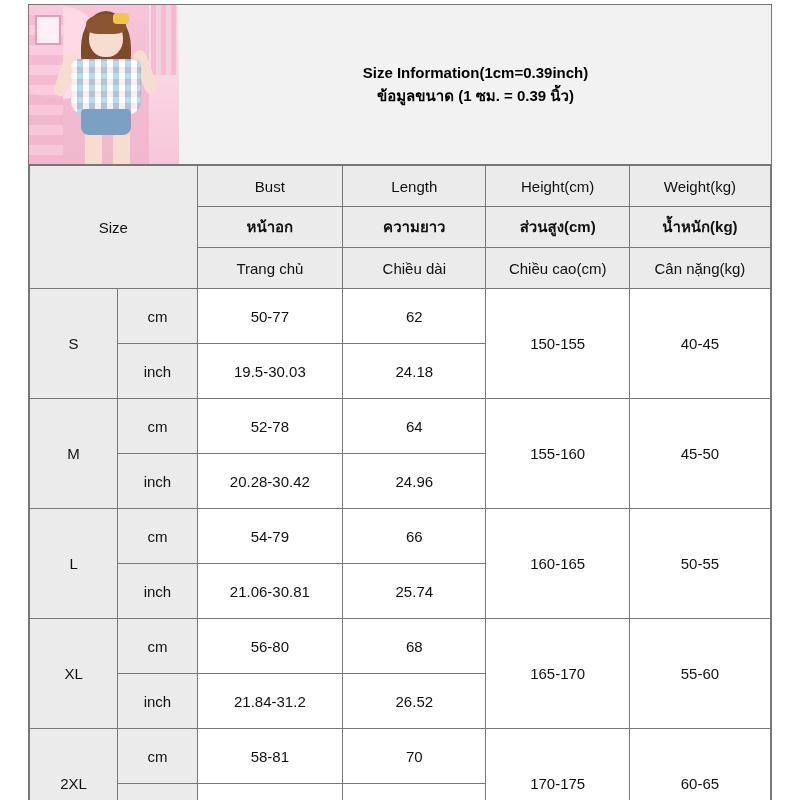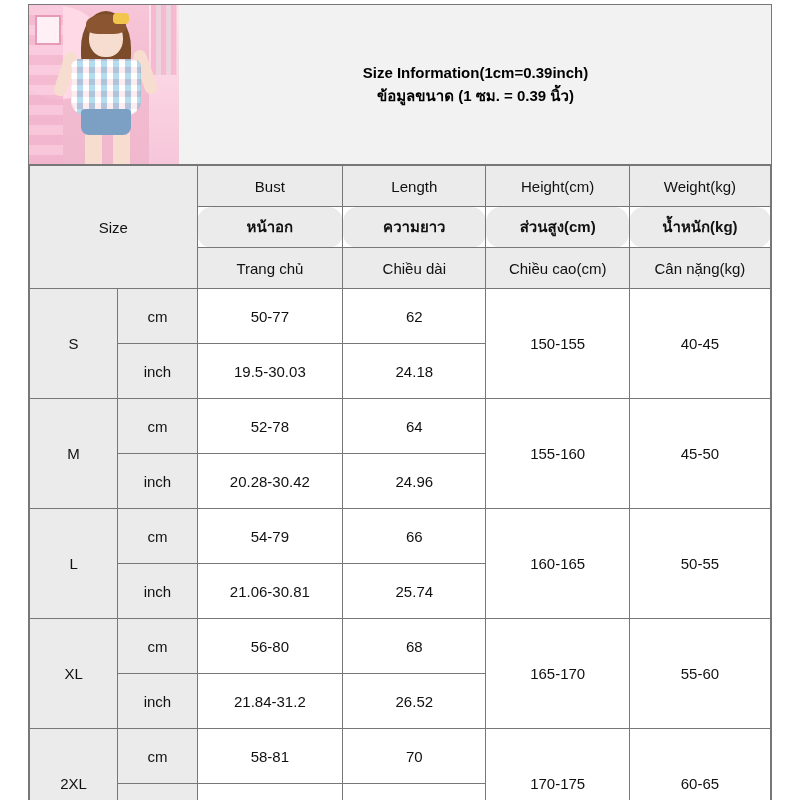--- a/index.html
+++ b/index.html
@@ -194,21 +194,21 @@
     background: #ebebeb !important;
     font-weight: bold;
     font-size: 25px;
   }
   .hdr-row td {
     background: #ebebeb !important;
     font-weight: bold;
     font-size: 15.5px;
     height: 24px;
   }
-  .hdr-row.thai td { font-weight: bold; border-radius: 15px; }
+  .hdr-row.thai td { font-weight: bold; }
   .size-label {
     background: #ebebeb !important;
     font-weight: bold;
     font-size: 17px;
   }
   .unit-cell {
     background: #ebebeb !important;
     font-weight: bold;
     font-size: 14.5px;
   }

